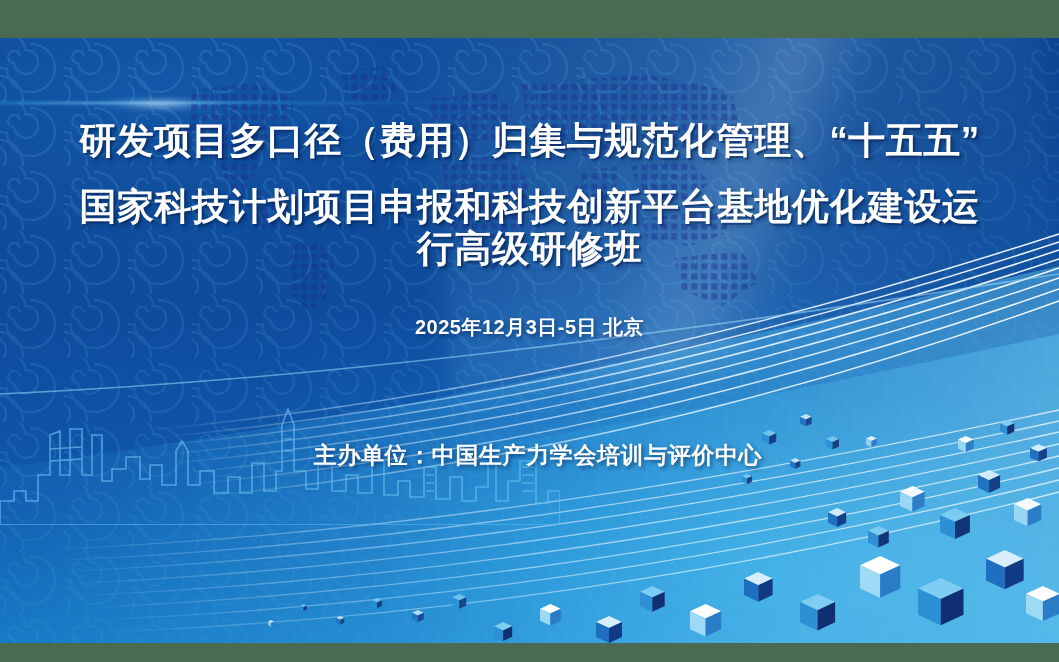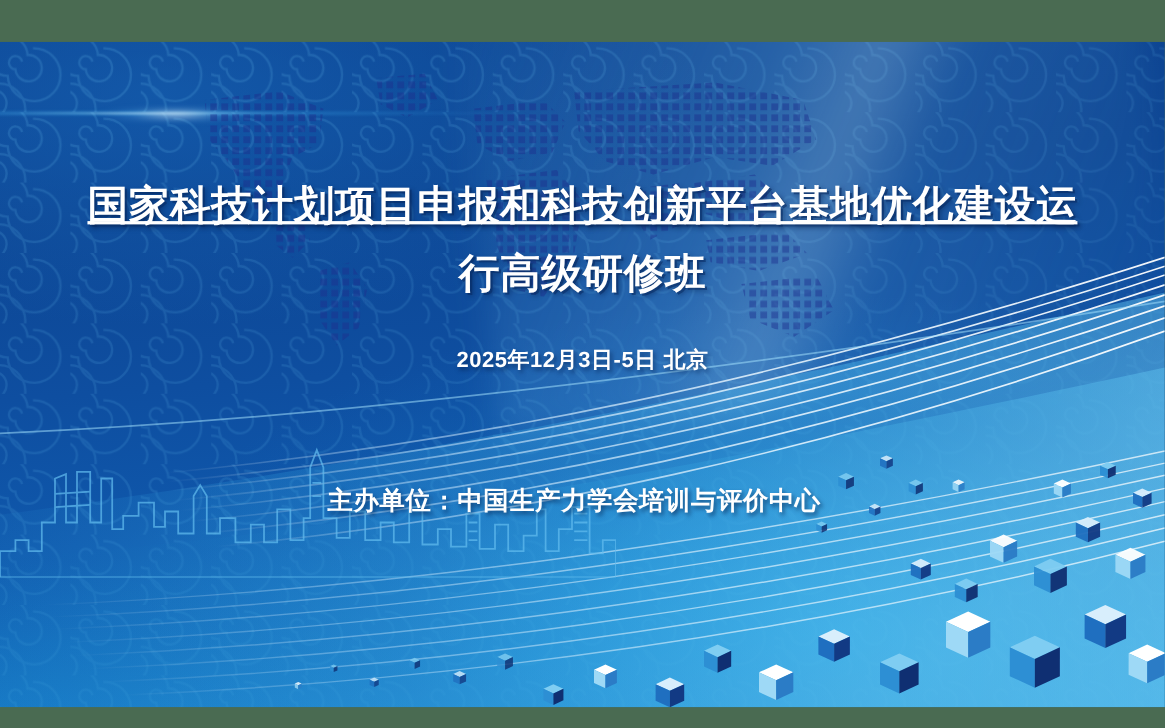--- a/index.html
+++ b/index.html
@@ -121,40 +121,40 @@
     font-weight: bold;
     font-size: 37px;
     letter-spacing: 0.5px;
     line-height: 1;
     white-space: nowrap;
     text-shadow:
        2px 2px 0 rgba(8,42,98,0.55),
        3px 3px 5px rgba(4,28,74,0.45);
   }
   .title-line.l1 { top: 122px; }
-  .title-line.l2 { top: 168px; text-decoration: underline; }
+  .title-line.l2 { top: 188px; }
   .title-line.l3 { top: 230px; }
 
   #event-date {
     position: absolute;
     left: 0;
     top: 314px;
     width: 1059px;
     text-align: center;
     color: #ffffff;
     font-weight: bold;
     font-size: 20px;
     letter-spacing: 0.5px;
     white-space: nowrap;
     text-shadow: 2px 2px 4px rgba(4,28,74,0.55);
   }
 
   #organizer {
     position: absolute;
-    left: 0;
+    left: 16px;
     top: 440px;
     width: 1044px;
     text-align: center;
     color: #ffffff;
     font-weight: bold;
     font-size: 23px;
     letter-spacing: 0.6px;
     white-space: nowrap;
     text-shadow: 2px 2px 4px rgba(4,28,74,0.60);
   }
@@ -344,20 +344,21 @@
         <use href="#cubeB" transform="translate(372,560) scale(0.38)"></use>
         <use href="#cubeA" transform="translate(336,578) scale(0.32)"></use>
         <use href="#cubeB" transform="translate(300,566) scale(0.26)"></use>
         <use href="#cubeC" transform="translate(268,582) scale(0.24)"></use>
       </g>
     </svg>
   </div>
 
   <div id="text-layer">
 
+    <div class="title-line l1">研发项目多口径（费用）归集与规范化管理、“十五五”</div>
     <div class="title-line l2">国家科技计划项目申报和科技创新平台基地优化建设运</div>
     <div class="title-line l3">行高级研修班</div>
 
     <div id="event-date">2025年12月3日-5日  北京</div>
 
     <div id="organizer">主办单位：中国生产力学会培训与评价中心</div>
   </div>
 
   <div class="band top"></div>
   <div class="band bottom"></div>

